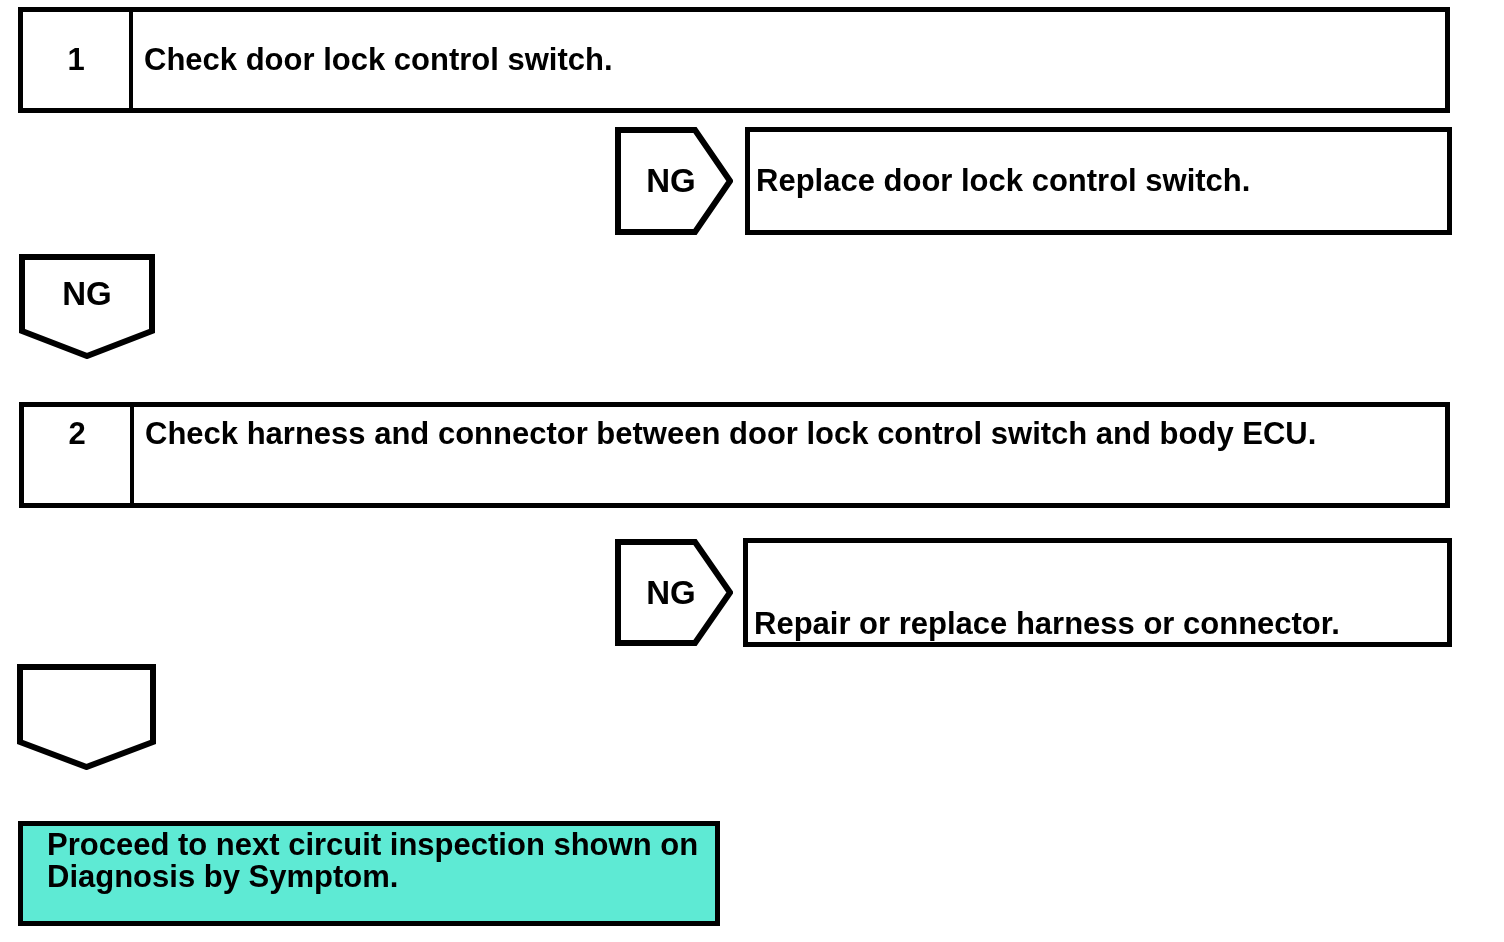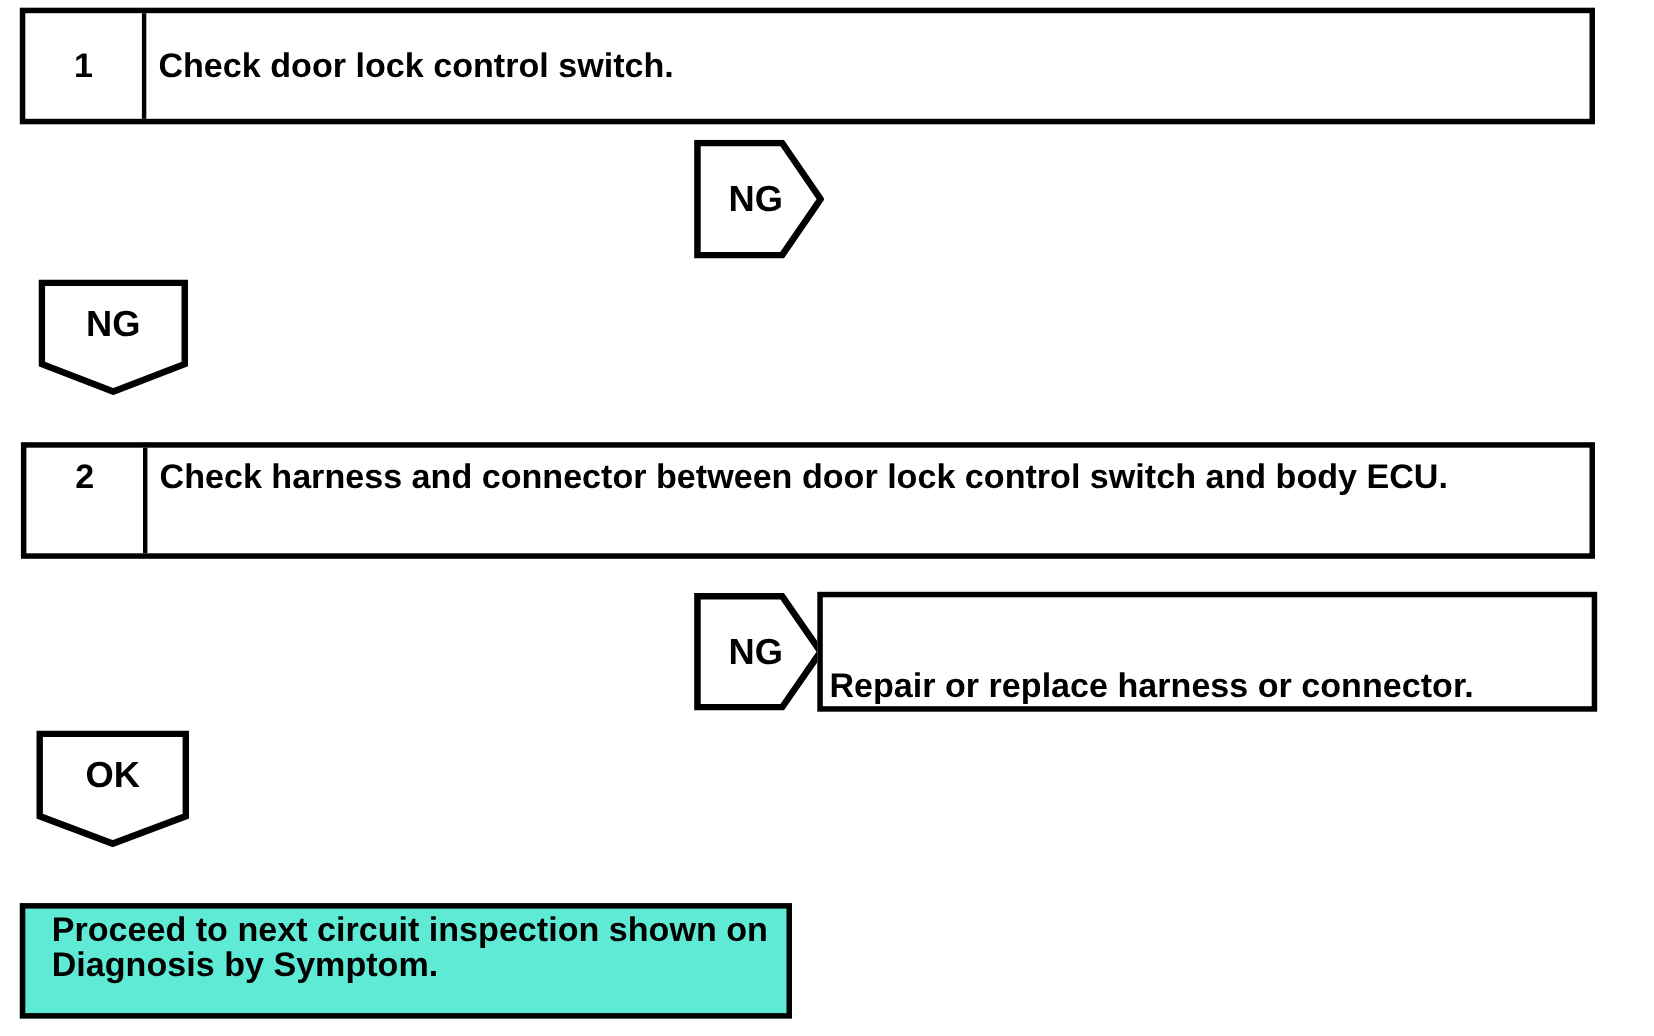--- a/index.html
+++ b/index.html
@@ -50,21 +50,20 @@
     background: #ffffff;
     display: flex;
     align-items: center;
     padding-left: 6px;
     font-size: 31px;
     white-space: nowrap;
   }
   
   .pent {
     position: absolute;
-    margin-left: 16px;
   }
   .pent svg { display: block; }
   .pent-label-right {
     position: absolute;
     left: 0; top: 0; right: 0; bottom: 0;
     display: flex;
     justify-content: center;
     align-items: center;
     font-size: 33px;
     padding-right: 6px;
@@ -99,20 +98,23 @@
     <div class="step-title">Check door lock control switch.</div>
   </div>
 
   <div class="pent" style="left:615px; top:127px; width:118px; height:108px;">
     <svg width="118" height="108" viewBox="0 0 118 108">
       <polygon points="3,3 80,3 115,54 80,105 3,105" fill="#ffffff" stroke="#000000" stroke-width="6" stroke-linejoin="miter"></polygon>
     </svg>
     <span class="pent-label-right">NG</span>
   </div>
 
+  <div class="result-box" style="left:745px; top:127px; width:707px; height:108px;">
+    <span>Replace door lock control switch.</span>
+  </div>
 
   <div class="pent" style="left:19px; top:254px; width:136px; height:105px;">
     <svg width="136" height="105" viewBox="0 0 136 105">
       <polygon points="3,3 133,3 133,77 68,102 3,77" fill="#ffffff" stroke="#000000" stroke-width="6" stroke-linejoin="miter"></polygon>
     </svg>
     <span class="pent-label-down">NG</span>
   </div>
 
   <div class="step-box top-align" style="left:19px; top:402px; width:1431px; height:106px;">
     <div class="step-num">2</div>
@@ -127,21 +129,20 @@
   </div>
 
   <div class="result-box" style="left:743px; top:538px; width:709px; height:109px;align-items:flex-end;">
     <span>Repair or replace harness or connector.</span>
   </div>
 
   <div class="pent" style="left:17px; top:664px; width:139px; height:106px;">
     <svg width="139" height="106" viewBox="0 0 139 106">
       <polygon points="3,3 136,3 136,78 69.5,103 3,78" fill="#ffffff" stroke="#000000" stroke-width="6" stroke-linejoin="miter"></polygon>
     </svg>
-    <span class="pent-label-down">OK</span>
   </div>
 
   <div class="end-box" style="left:18px; top:821px; width:702px; height:105px;">
     <div>Proceed to next circuit inspection shown on</div>
     <div>Diagnosis by Symptom.</div>
   </div>
 
 </div>
 
 </body></html>

